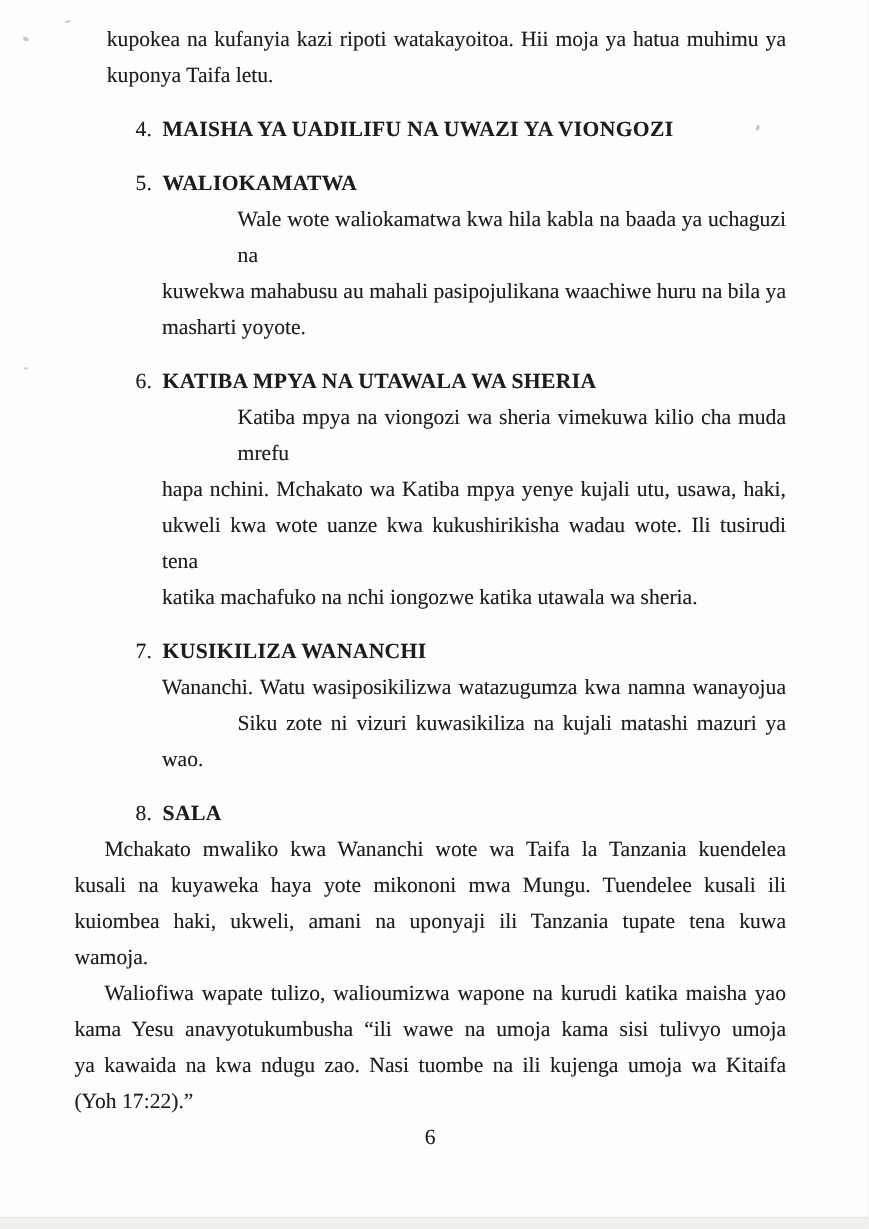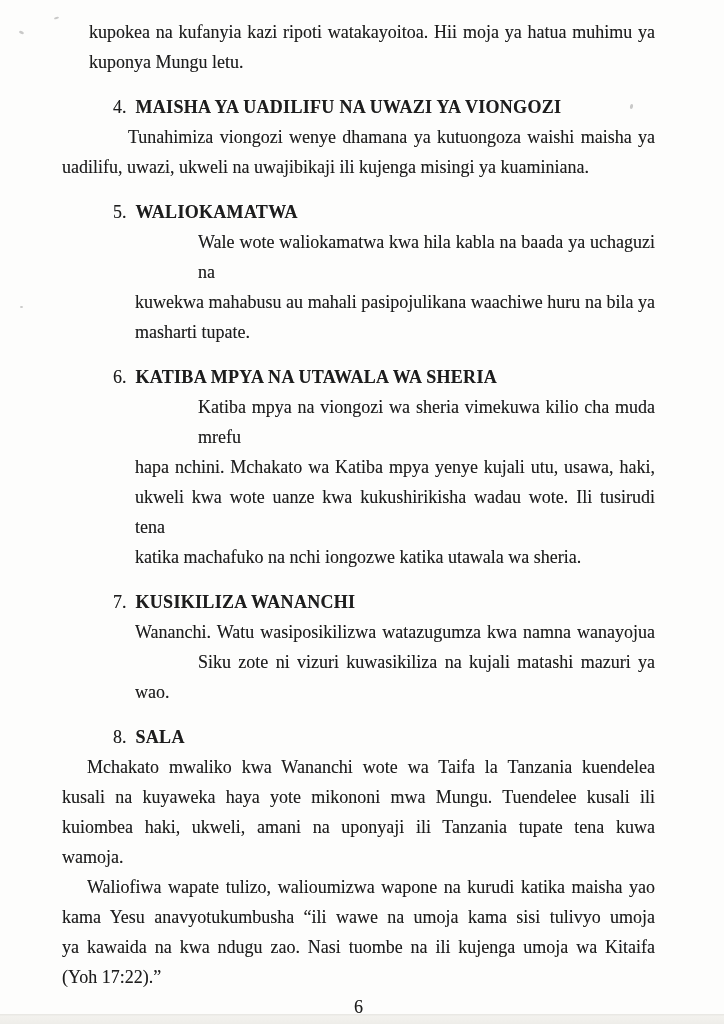--- a/index.html
+++ b/index.html
@@ -39,38 +39,34 @@
     background: linear-gradient(to bottom, #e9e8e4 0, #e9e8e4 1px, #f3f2ee 2px, #eeede9 100%);
   }
 </style>
 </head>
 <body>
 
 <div class="page">
 
   <div class="para intro">
       <div class="line just first">kupokea na kufanyia kazi ripoti watakayoitoa. Hii moja ya hatua muhimu ya</div>
-      <div class="line">kuponya Mungu letu.</div>
+      <div class="line">kuponya Taifa letu.</div>
     </div>
 
   <div class="sec-heading">
     <span class="h-num">4.</span><span class="h-title">MAISHA YA UADILIFU NA UWAZI YA VIONGOZI</span>
   </div>
-  <div class="para body-s4">
-      <div class="line just first">Tunahimiza viongozi wenye dhamana ya kutuongoza waishi maisha ya</div>
-      <div class="line">uadilifu, uwazi, ukweli na uwajibikaji ili kujenga misingi ya kuaminiana.</div>
-    </div>
 
   <div class="sec-heading">
     <span class="h-num">5.</span><span class="h-title">WALIOKAMATWA</span>
   </div>
   <div class="para body-ind">
       <div class="line just first">Wale wote waliokamatwa kwa hila kabla na baada ya uchaguzi na</div>
       <div class="line just">kuwekwa mahabusu au mahali pasipojulikana waachiwe huru na bila ya</div>
-      <div class="line">masharti tupate.</div>
+      <div class="line">masharti yoyote.</div>
     </div>
 
   <div class="sec-heading">
     <span class="h-num">6.</span><span class="h-title">KATIBA MPYA NA UTAWALA WA SHERIA</span>
   </div>
   <div class="para body-ind">
       <div class="line just first">Katiba mpya na viongozi wa sheria vimekuwa kilio cha muda mrefu</div>
       <div class="line just">hapa nchini. Mchakato wa Katiba mpya yenye kujali utu, usawa, haki,</div>
       <div class="line just">ukweli kwa wote uanze kwa kukushirikisha wadau wote. Ili tusirudi tena</div>
       <div class="line">katika machafuko na nchi iongozwe katika utawala wa sheria.</div>

